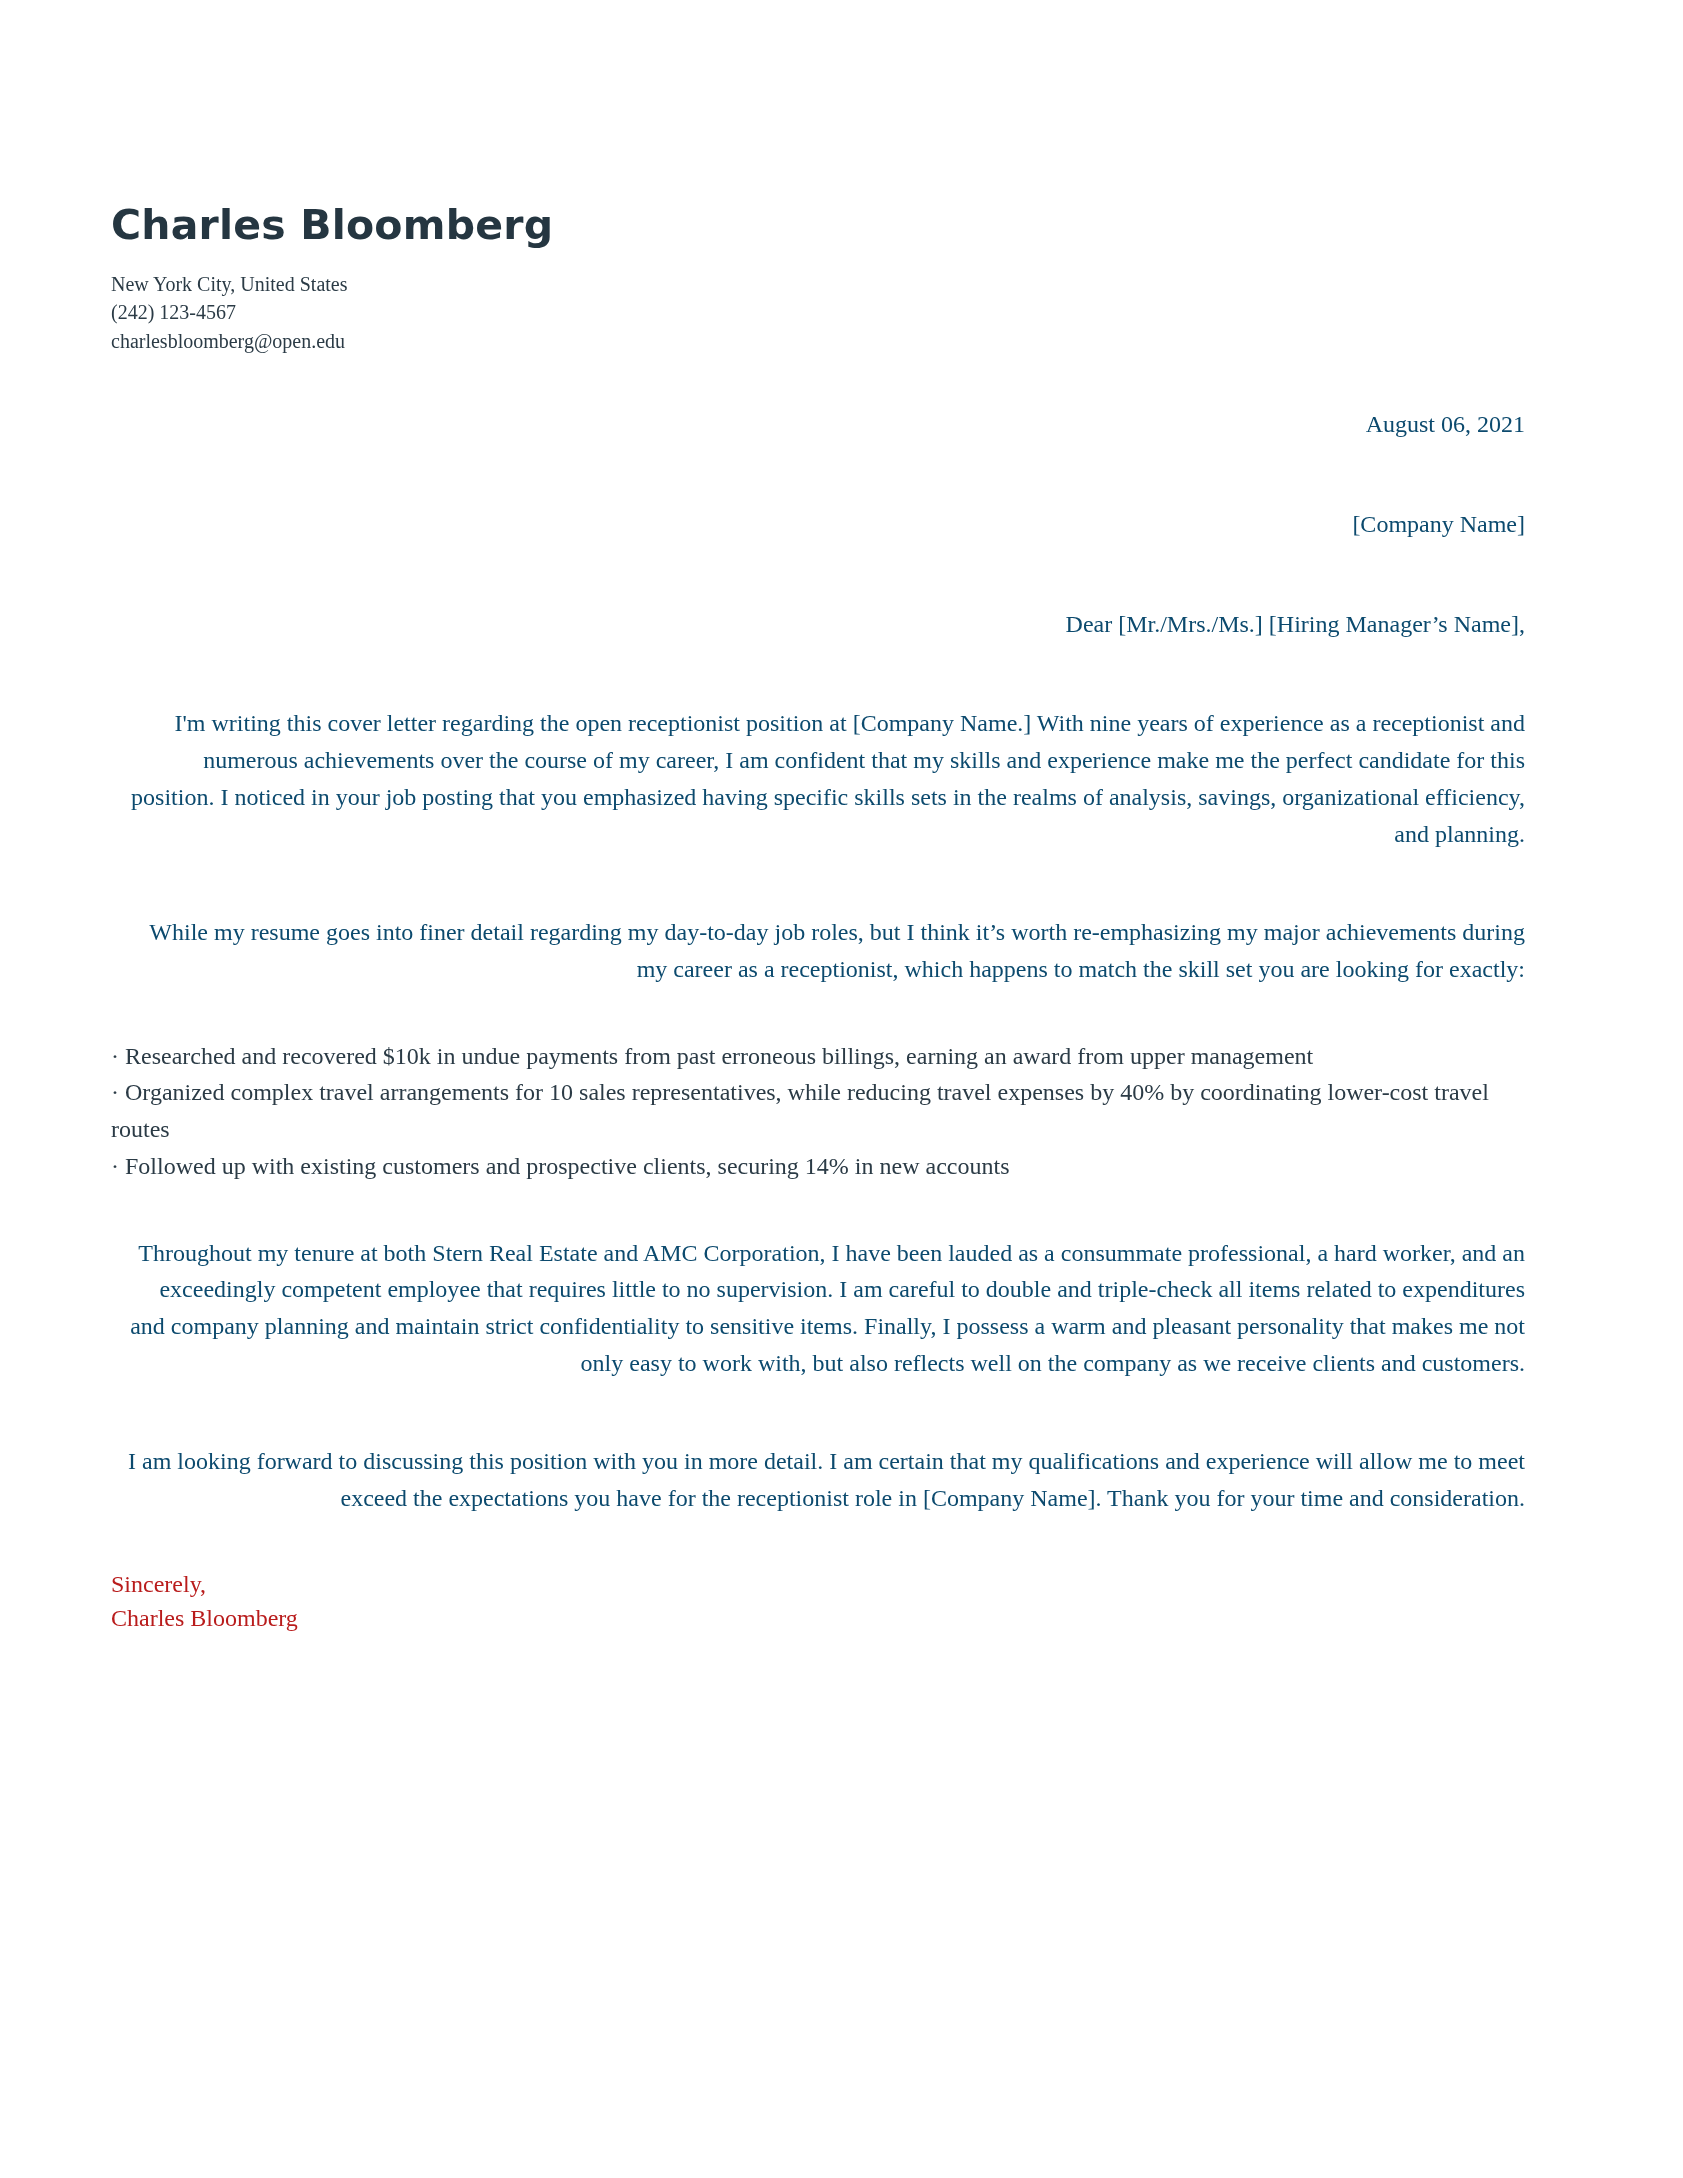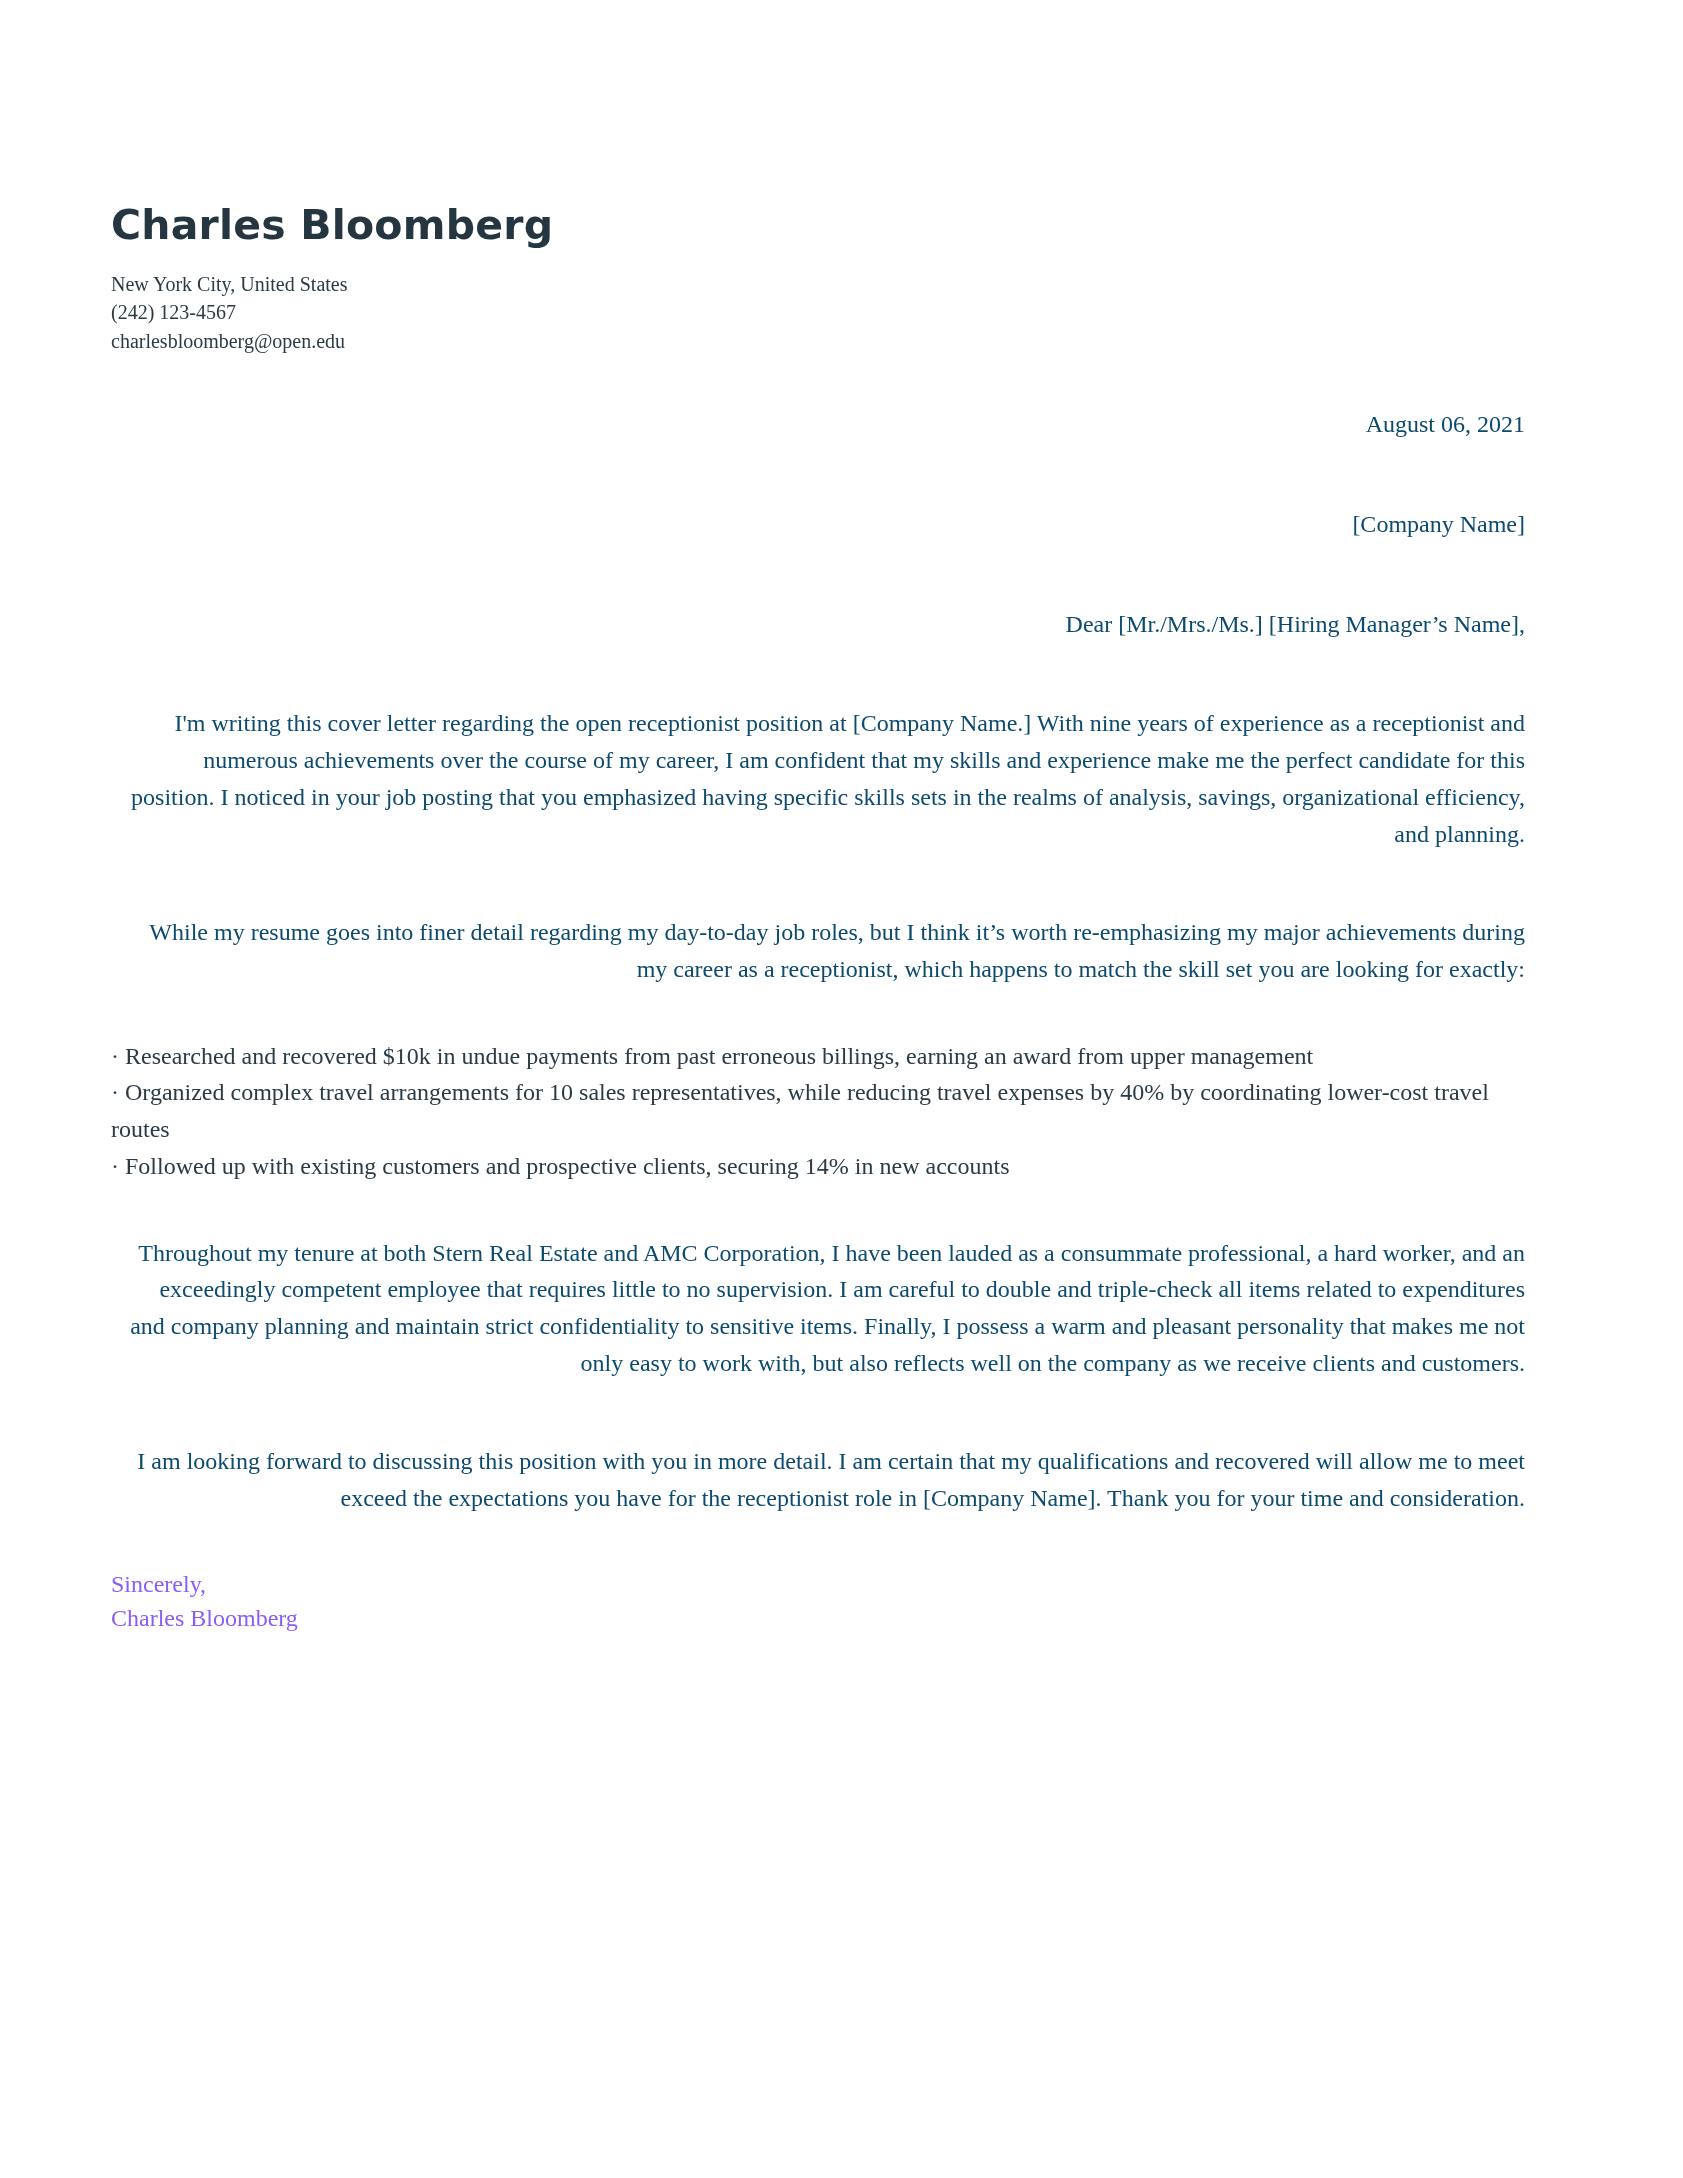--- a/index.html
+++ b/index.html
@@ -54,21 +54,21 @@
     font-size: 24px;
     line-height: 1.53;
     color: #2b3b46;
   }
   .bullet {
     margin: 0;
   }
   .sig-line {
     font-size: 24px;
     line-height: 1.42;
-    color: #8b5cf6;
+    color: #b91c1c;
   }
 </style>
 </head>
 <body>
 
 <div class="page">
   <div class="letter">
 
     <h1 class="name">Charles Bloomberg</h1>
 
@@ -103,21 +103,21 @@
       <p class="bullet">· Organized complex travel arrangements for 10 sales representatives, while reducing travel expenses by 40% by coordinating lower-cost travel routes</p>
       <p class="bullet">· Followed up with existing customers and prospective clients, securing 14% in new accounts</p>
     </div>
 
     <div class="small-gap"></div>
 
     <p class="para">Throughout my tenure at both Stern Real Estate and AMC Corporation, I have been lauded as a consummate professional, a hard worker, and an exceedingly competent employee that requires little to no supervision. I am careful to double and triple-check all items related to expenditures and company planning and maintain strict confidentiality to sensitive items. Finally, I possess a warm and pleasant personality that makes me not only easy to work with, but also reflects well on the company as we receive clients and customers.</p>
 
     <div class="small-gap"></div>
 
-    <p class="para">I am looking forward to discussing this position with you in more detail. I am certain that my qualifications and recovered will allow me to meet exceed the expectations you have for the receptionist role in [Company Name]. Thank you for your time and consideration.</p>
+    <p class="para">I am looking forward to discussing this position with you in more detail. I am certain that my qualifications and experience will allow me to meet exceed the expectations you have for the receptionist role in [Company Name]. Thank you for your time and consideration.</p>
 
     <div class="small-gap"></div>
 
     <div class="sig-line">Sincerely,</div>
     <div class="sig-line">Charles Bloomberg</div>
 
   </div>
 </div>
 
 

